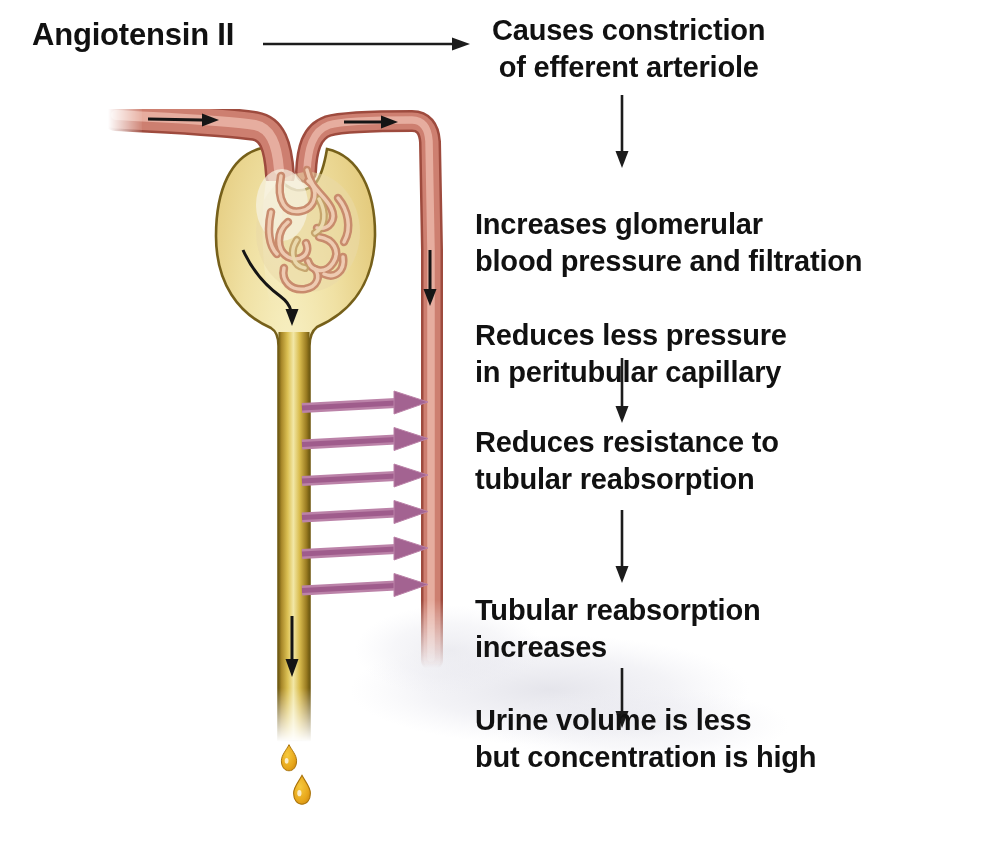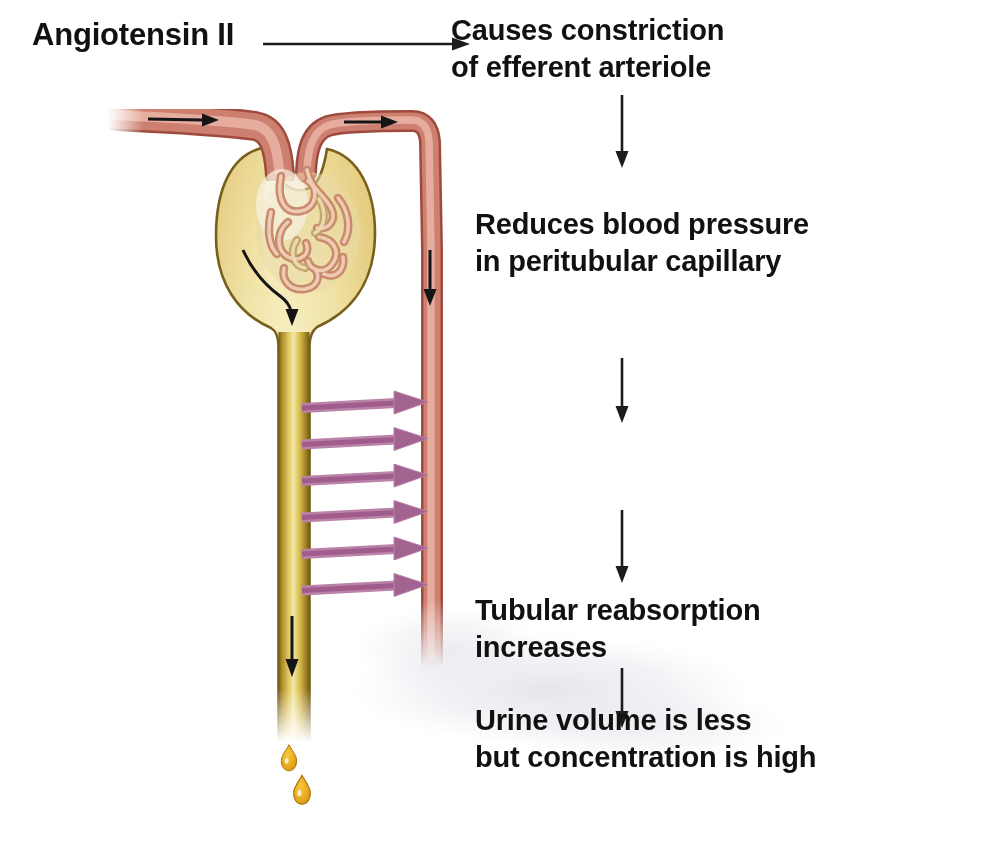--- a/index.html
+++ b/index.html
@@ -252,28 +252,32 @@
       </g>
       <g>
         <line x1="602" y1="668" x2="602" y2="711"></line>
         <polygon points="595.5,711 608.5,711 602,728" stroke="none"></polygon>
       </g>
     </g>
   </svg>
 
   <div class="label hormone-label" style="left:12px; top:16px;">Angiotensin II</div>
 
-  <div class="label" style="left:431px; top:12px;">Causes constriction
+  <div class="label" style="left:472px; top:12px;text-align:center;">Causes constriction
 of efferent arteriole</div>
 
   <div class="label steps-col" style="left:455px; top:169px;">
-    <div class="part">Reduces blood pressure
+    <div class="part">Increases glomerular
+blood pressure and filtration</div>
+    <div class="part">Reduces less pressure
 in peritubular capillary</div>
   </div>
 
+  <div class="label" style="left:455px; top:424px;">Reduces resistance to
+tubular reabsorption</div>
 
   <div class="label" style="left:455px; top:592px;">Tubular reabsorption
 increases</div>
 
   <div class="label" style="left:455px; top:702px;">Urine volume is less
 but concentration is high</div>
 
 </div>
 
 </body></html>

